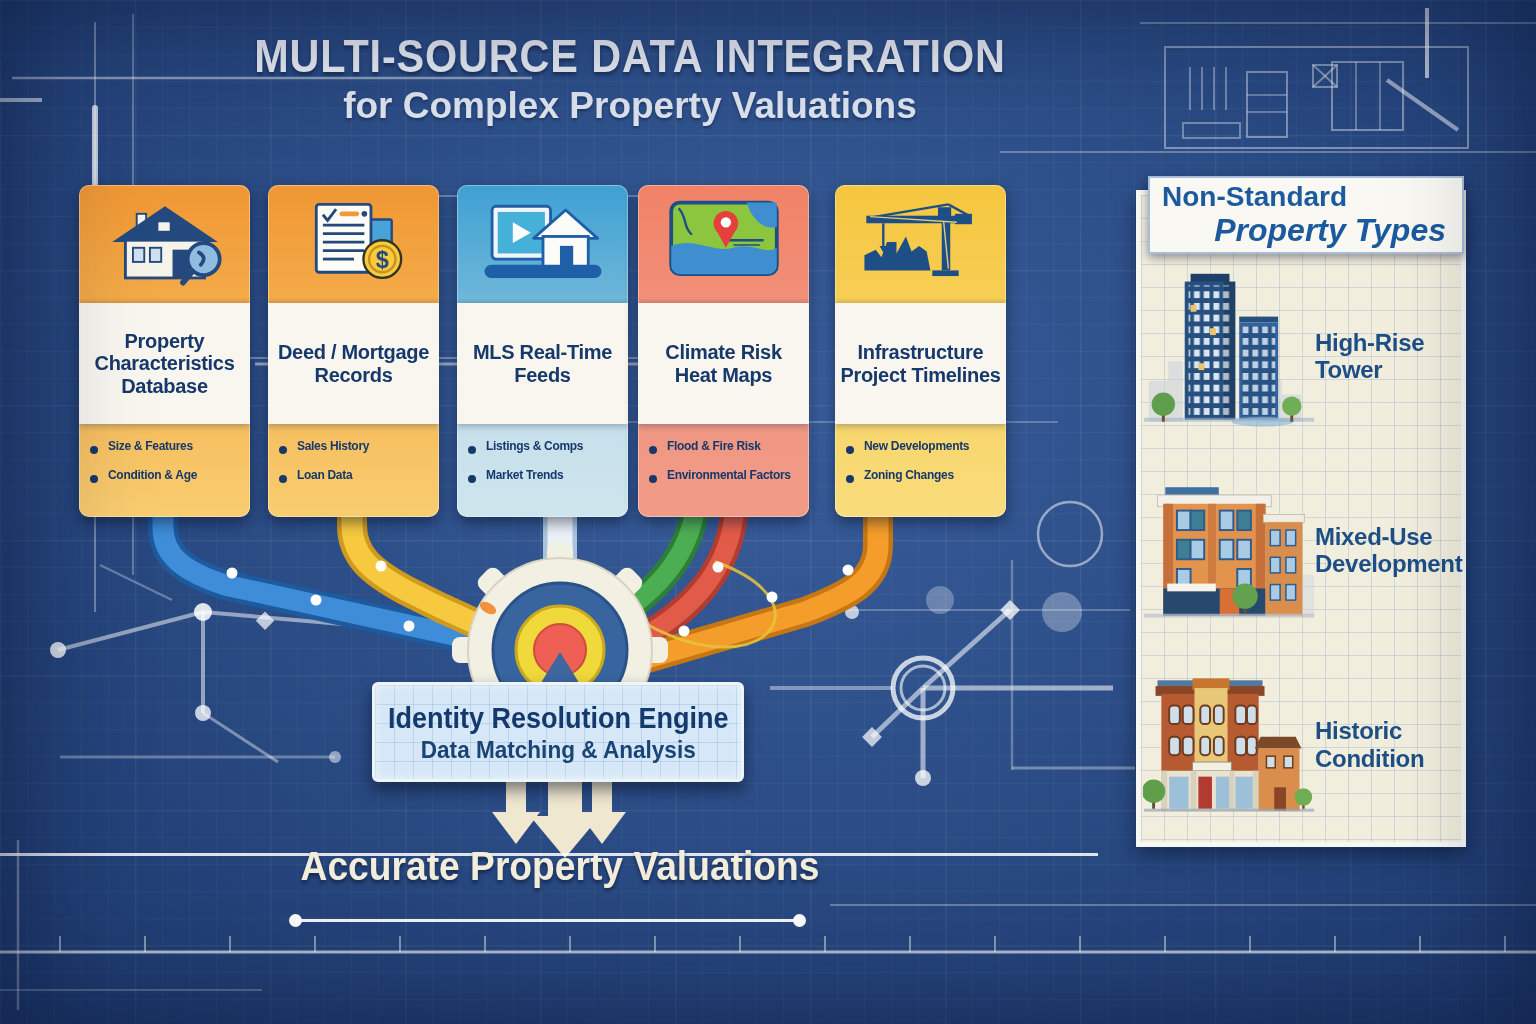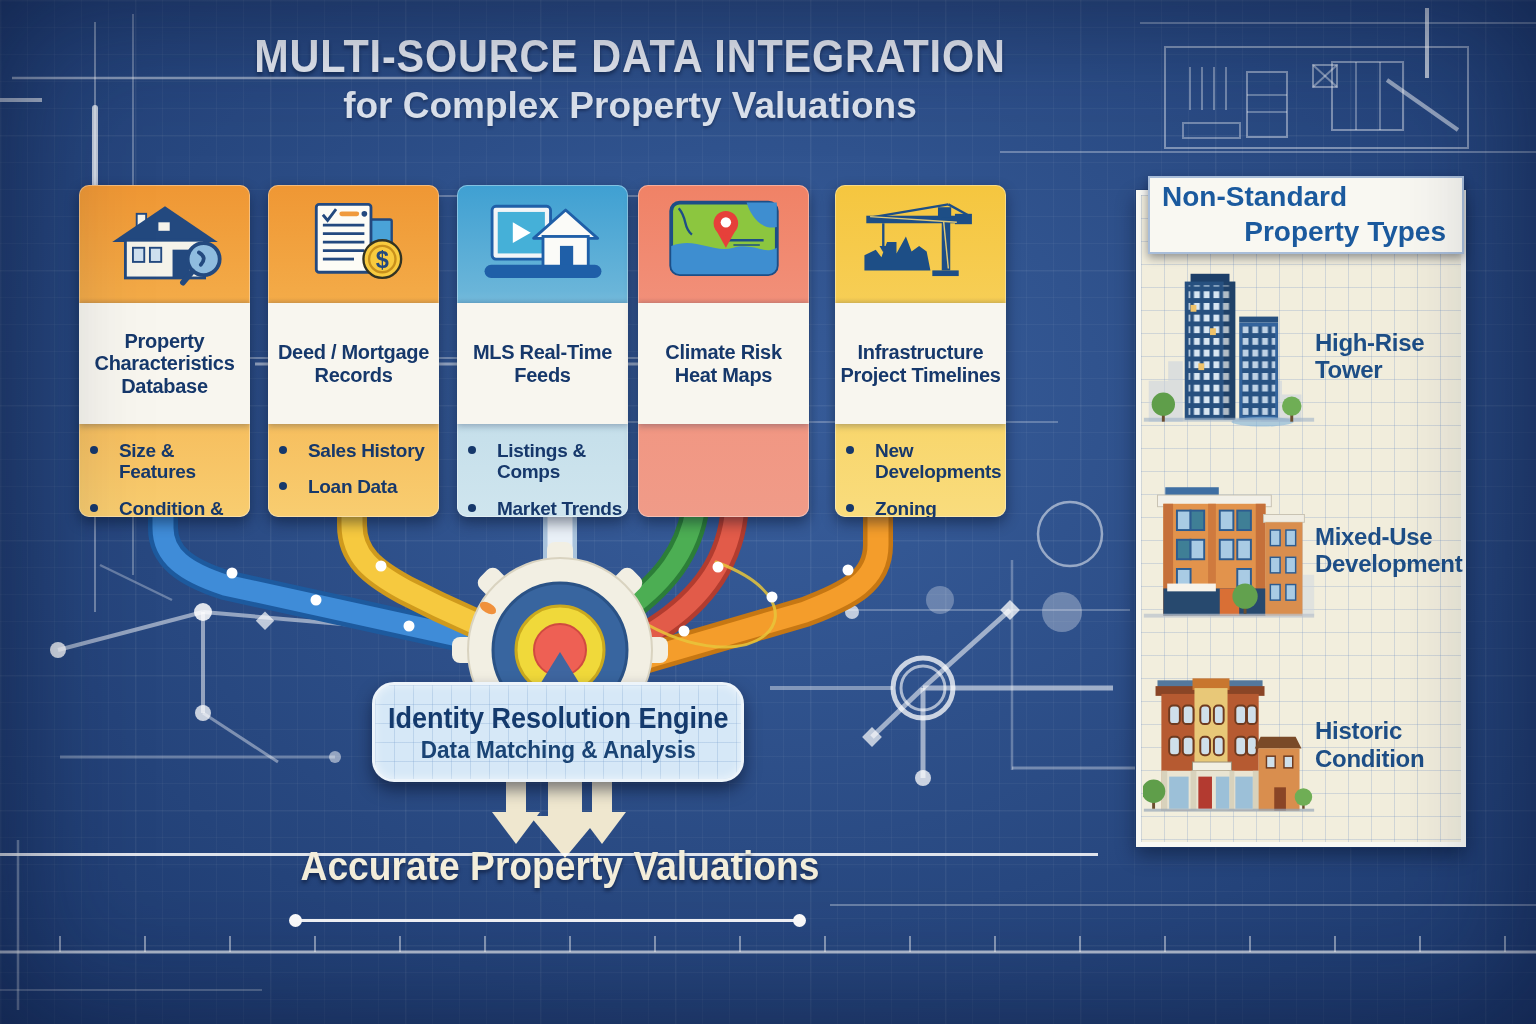--- a/index.html
+++ b/index.html
@@ -27,24 +27,24 @@
   .card1{left:79px;background:linear-gradient(180deg,#ef9734,#f4ae4b 40%,#f8cd70 100%);}
   .card2{left:268px;background:linear-gradient(180deg,#ef9734,#f4ae4b 40%,#f8cd70 100%);}
   .card3{left:457px;background:linear-gradient(180deg,#3fa0d2,#6ab5d9 32%,#c2dde9 62%,#cfe5ee 100%);}
   .card4{left:638px;background:linear-gradient(180deg,#f08266,#f2937e 45%,#f09b88 100%);}
   .card5{left:835px;background:linear-gradient(180deg,#f5c63f,#f7cf58 40%,#f9dc7d 100%);}
   .card-icon{height:118px;display:flex;align-items:center;justify-content:center;flex:none;}
   .card-title{height:121px;flex:none;background:#f8f6ef;display:flex;align-items:center;justify-content:center;
     text-align:center;font-weight:bold;font-size:20px;line-height:1.12;letter-spacing:-.3px;color:#16386b;
     padding:6px 4px;box-shadow:0 3px 6px rgba(20,40,80,.25), 0 -2px 4px rgba(20,40,80,.15);}
   .card-bullets{flex:1;padding:16px 5px 6px 11px;display:flex;flex-direction:column;gap:15px;}
-  .bullet{display:flex;gap:21px;align-items:flex-start;font-weight:bold;font-size:19px;letter-spacing:-.3px;color:#16386b;line-height:1.12;}
+  .bullet{display:flex;gap:10px;align-items:center;font-weight:bold;font-size:12px;letter-spacing:-.3px;color:#16386b;line-height:1.12;}
   .bdot{width:8px;height:8px;border-radius:50%;background:#16386b;margin-top:6px;flex:none;}
 
-  .engine{position:absolute;left:372px;top:682px;width:372px;height:100px;z-index:6;border-radius:22px;
+  .engine{position:absolute;left:372px;top:682px;width:372px;height:100px;z-index:6;border-radius:6px;
     background-color:#d6e8f7;
     background-image:linear-gradient(rgba(120,160,205,.28) 1px, transparent 1px),linear-gradient(90deg, rgba(120,160,205,.28) 1px, transparent 1px);
     background-size:19px 19px;border:3px solid #edf4fa;
     box-shadow:0 8px 16px rgba(3,10,30,.5), inset 0 0 10px rgba(255,255,255,.6);
     display:flex;flex-direction:column;align-items:center;justify-content:center;}
   .engine-title{font-size:30px;font-weight:bold;color:#143a6d;white-space:nowrap;transform:scaleX(.9);}
   .engine-sub{font-size:24px;font-weight:bold;color:#1a4475;margin-top:1px;white-space:nowrap;transform:scaleX(.94);}
 
   svg.arrows{position:absolute;left:470px;top:778px;z-index:3;}
 
@@ -63,21 +63,21 @@
     background-size:23px 23px;border:5px solid #f8f8f3;
     box-shadow:0 0 0 1px rgba(25,55,105,.5), 0 8px 18px rgba(3,10,30,.45);}
   .panel-body{position:absolute;top:64px;left:0;right:0;bottom:0;display:flex;flex-direction:column;}
   .panel-item{flex:1;position:relative;display:flex;align-items:center;}
   .panel-item svg{flex:none;margin-left:2px;}
   .pt-label{width:150px;font-size:24px;font-weight:bold;color:#1d4e86;line-height:1.15;letter-spacing:-.3px;}
   .panel-header{position:absolute;left:1148px;top:176px;width:316px;height:78px;z-index:7;background:#f9f8f2;
     border:2px solid #a8bdd9;box-shadow:0 4px 9px rgba(3,10,30,.4);
     display:flex;flex-direction:column;justify-content:space-between;padding:4px 12px;}
   .ph1{font-size:28px;font-weight:bold;color:#1b5a9e;text-align:left;line-height:1.1;}
-  .ph2{font-size:28px;font-weight:bold;color:#1b5a9e;text-align:right;padding-right:4px;line-height:1.1;}
+  .ph2{font-size:32px;font-weight:bold;color:#1b5a9e;text-align:right;padding-right:4px;line-height:1.1;font-style:italic;}
 </style>
 </head>
 <body>
 
 <div class="stage">
 
   <svg class="deco" width="1536" height="1024">
     <g stroke="#ffffff" fill="none">
       <line x1="12" y1="78" x2="532" y2="78" opacity=".45" stroke-width="2.5"></line>
       <line x1="95" y1="22" x2="95" y2="612" opacity=".35" stroke-width="2"></line>
@@ -295,20 +295,30 @@
         <path d="M94,6 L126,6 L126,32 C110,36 98,20 94,6 Z" fill="#3e8ed0"></path>
         <path d="M22,12 C32,24 26,32 36,40" fill="none" stroke="#1d4e86" stroke-width="2.5"></path>
         <line x1="74" y1="46" x2="112" y2="46" stroke="#1d4e86" stroke-width="2.5"></line>
         <line x1="80" y1="51" x2="108" y2="51" stroke="#1d4e86" stroke-width="1.6"></line>
         <polygon points="61,34 83,34 72,54" fill="#e6403a"></polygon>
         <circle cx="72" cy="28" r="13" fill="#e6403a"></circle>
         <circle cx="72" cy="27" r="5.5" fill="#ffffff"></circle>
       </svg>
     </div>
     <div class="card-title">Climate Risk Heat Maps</div>
+    <div class="card-bullets">
+      <div class="bullet">
+          <span class="bdot"></span>
+          <span>Flood &amp; Fire Risk</span>
+        </div>
+      <div class="bullet">
+          <span class="bdot"></span>
+          <span>Environmental Factors</span>
+        </div>
+    </div>
   </div>
 
   <div class="card card5">
     <div class="card-icon">
       <svg width="132" height="96" viewBox="0 0 140 100">
         <g fill="#1d4e86">
           <line x1="99" y1="8" x2="16" y2="22" stroke="#1d4e86" stroke-width="2.5"></line>
           <line x1="99" y1="8" x2="121" y2="20" stroke="#1d4e86" stroke-width="2.5"></line>
           <rect x="12" y="20" width="98" height="8"></rect>
           <rect x="106" y="18" width="18" height="11"></rect>

